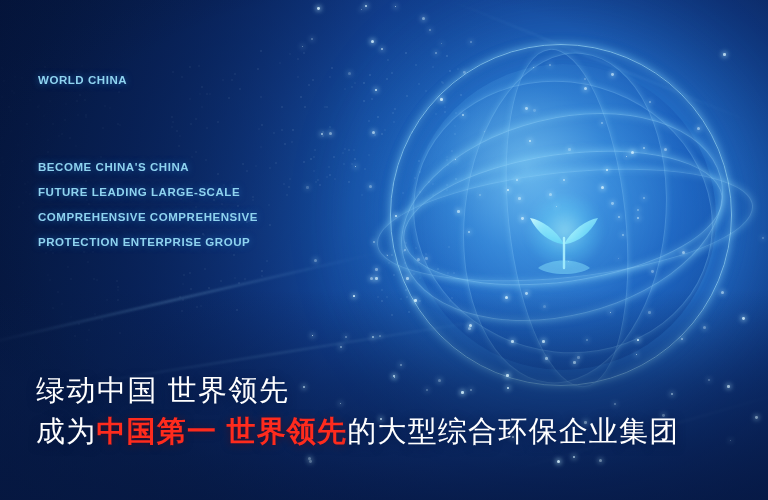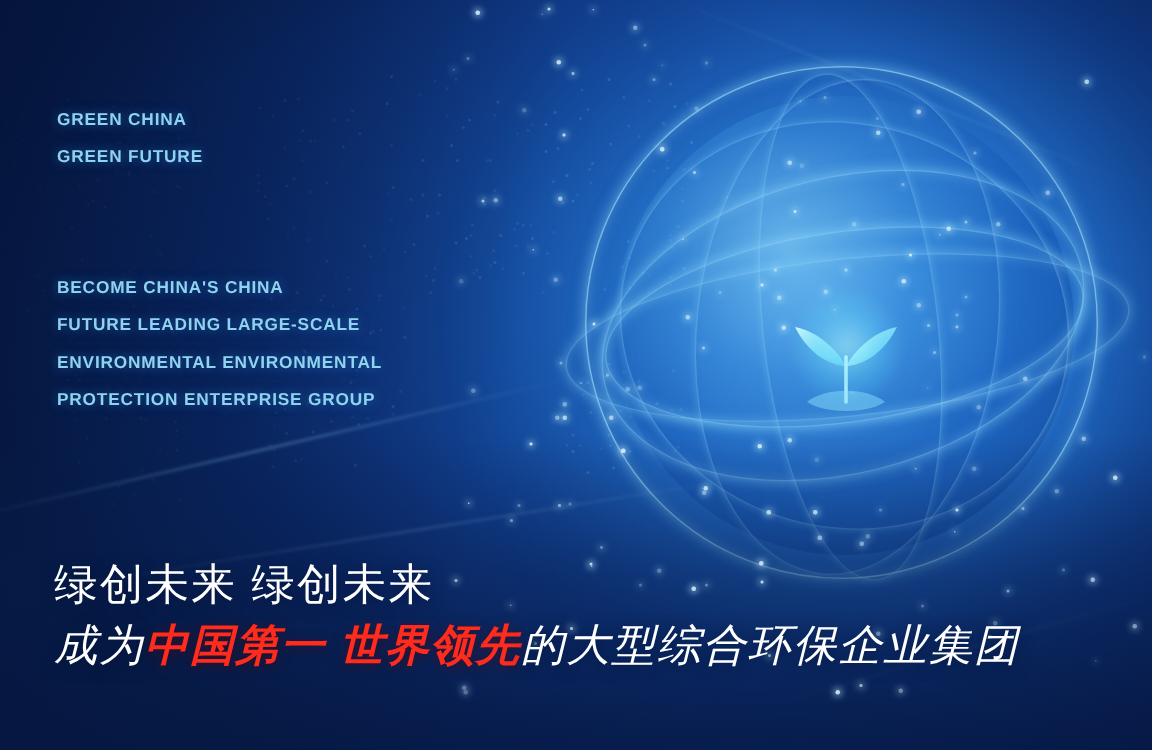--- a/index.html
+++ b/index.html
@@ -155,21 +155,20 @@
     text-shadow: 0 2px 10px rgba(4,20,60,0.85);
     white-space: nowrap;
   }
   .cn-line2 {
     font-size: 29px;
     color: #ffffff;
     letter-spacing: 1.2px;
     line-height: 42px;
     text-shadow: 0 2px 10px rgba(4,20,60,0.85);
     white-space: nowrap;
-    font-style: italic;
   }
   .cn-hl {
     color: #ff2b1d;
     font-weight: bold;
     text-shadow: 0 1px 8px rgba(90,0,0,0.55);
   }
 </style>
 </head>
 <body>
 
@@ -666,27 +665,26 @@
       <div class="particle" style="width: 1.8px; height: 1.8px; left: 649px; top: 101px; opacity: 0.44;"></div>
       <div class="particle" style="width: 1.9px; height: 1.9px; left: 400px; top: 364px; opacity: 0.45;"></div>
       <div class="particle" style="width: 1.6px; height: 1.6px; left: 372px; top: 336px; opacity: 0.59;"></div>
       <div class="particle" style="width: 1.8px; height: 1.8px; left: 404px; top: 249px; opacity: 0.45;"></div>
       <div class="particle" style="width: 1.1px; height: 1.1px; left: 618px; top: 258px; opacity: 0.31;"></div>
       <div class="particle" style="width: 1.5px; height: 1.5px; left: 573px; top: 456px; opacity: 0.68;"></div>
       <div class="particle" style="width: 1.5px; height: 1.5px; left: 380px; top: 418px; opacity: 0.76;"></div>
     </div>
 
   <div class="en-block">
-    <div class="en-line">GREEN CHINA</div>
-    <div class="en-line">GREEN FUTURE</div>
+    <div class="en-line">WORLD CHINA</div>
     <div class="en-gap"></div>
     <div class="en-line">BECOME CHINA'S CHINA</div>
     <div class="en-line">FUTURE LEADING LARGE-SCALE</div>
-    <div class="en-line">ENVIRONMENTAL ENVIRONMENTAL</div>
+    <div class="en-line">COMPREHENSIVE COMPREHENSIVE</div>
     <div class="en-line">PROTECTION ENTERPRISE GROUP</div>
   </div>
 
   <div class="cn-block">
-    <div class="cn-line1">绿创未来 绿创未来</div>
+    <div class="cn-line1">绿动中国 世界领先</div>
     <div class="cn-line2"><span>成为</span><span class="cn-hl">中国第一 世界领先</span><span>的大型综合环保企业集团</span></div>
   </div>
 
 </div>
 
 </body></html>

